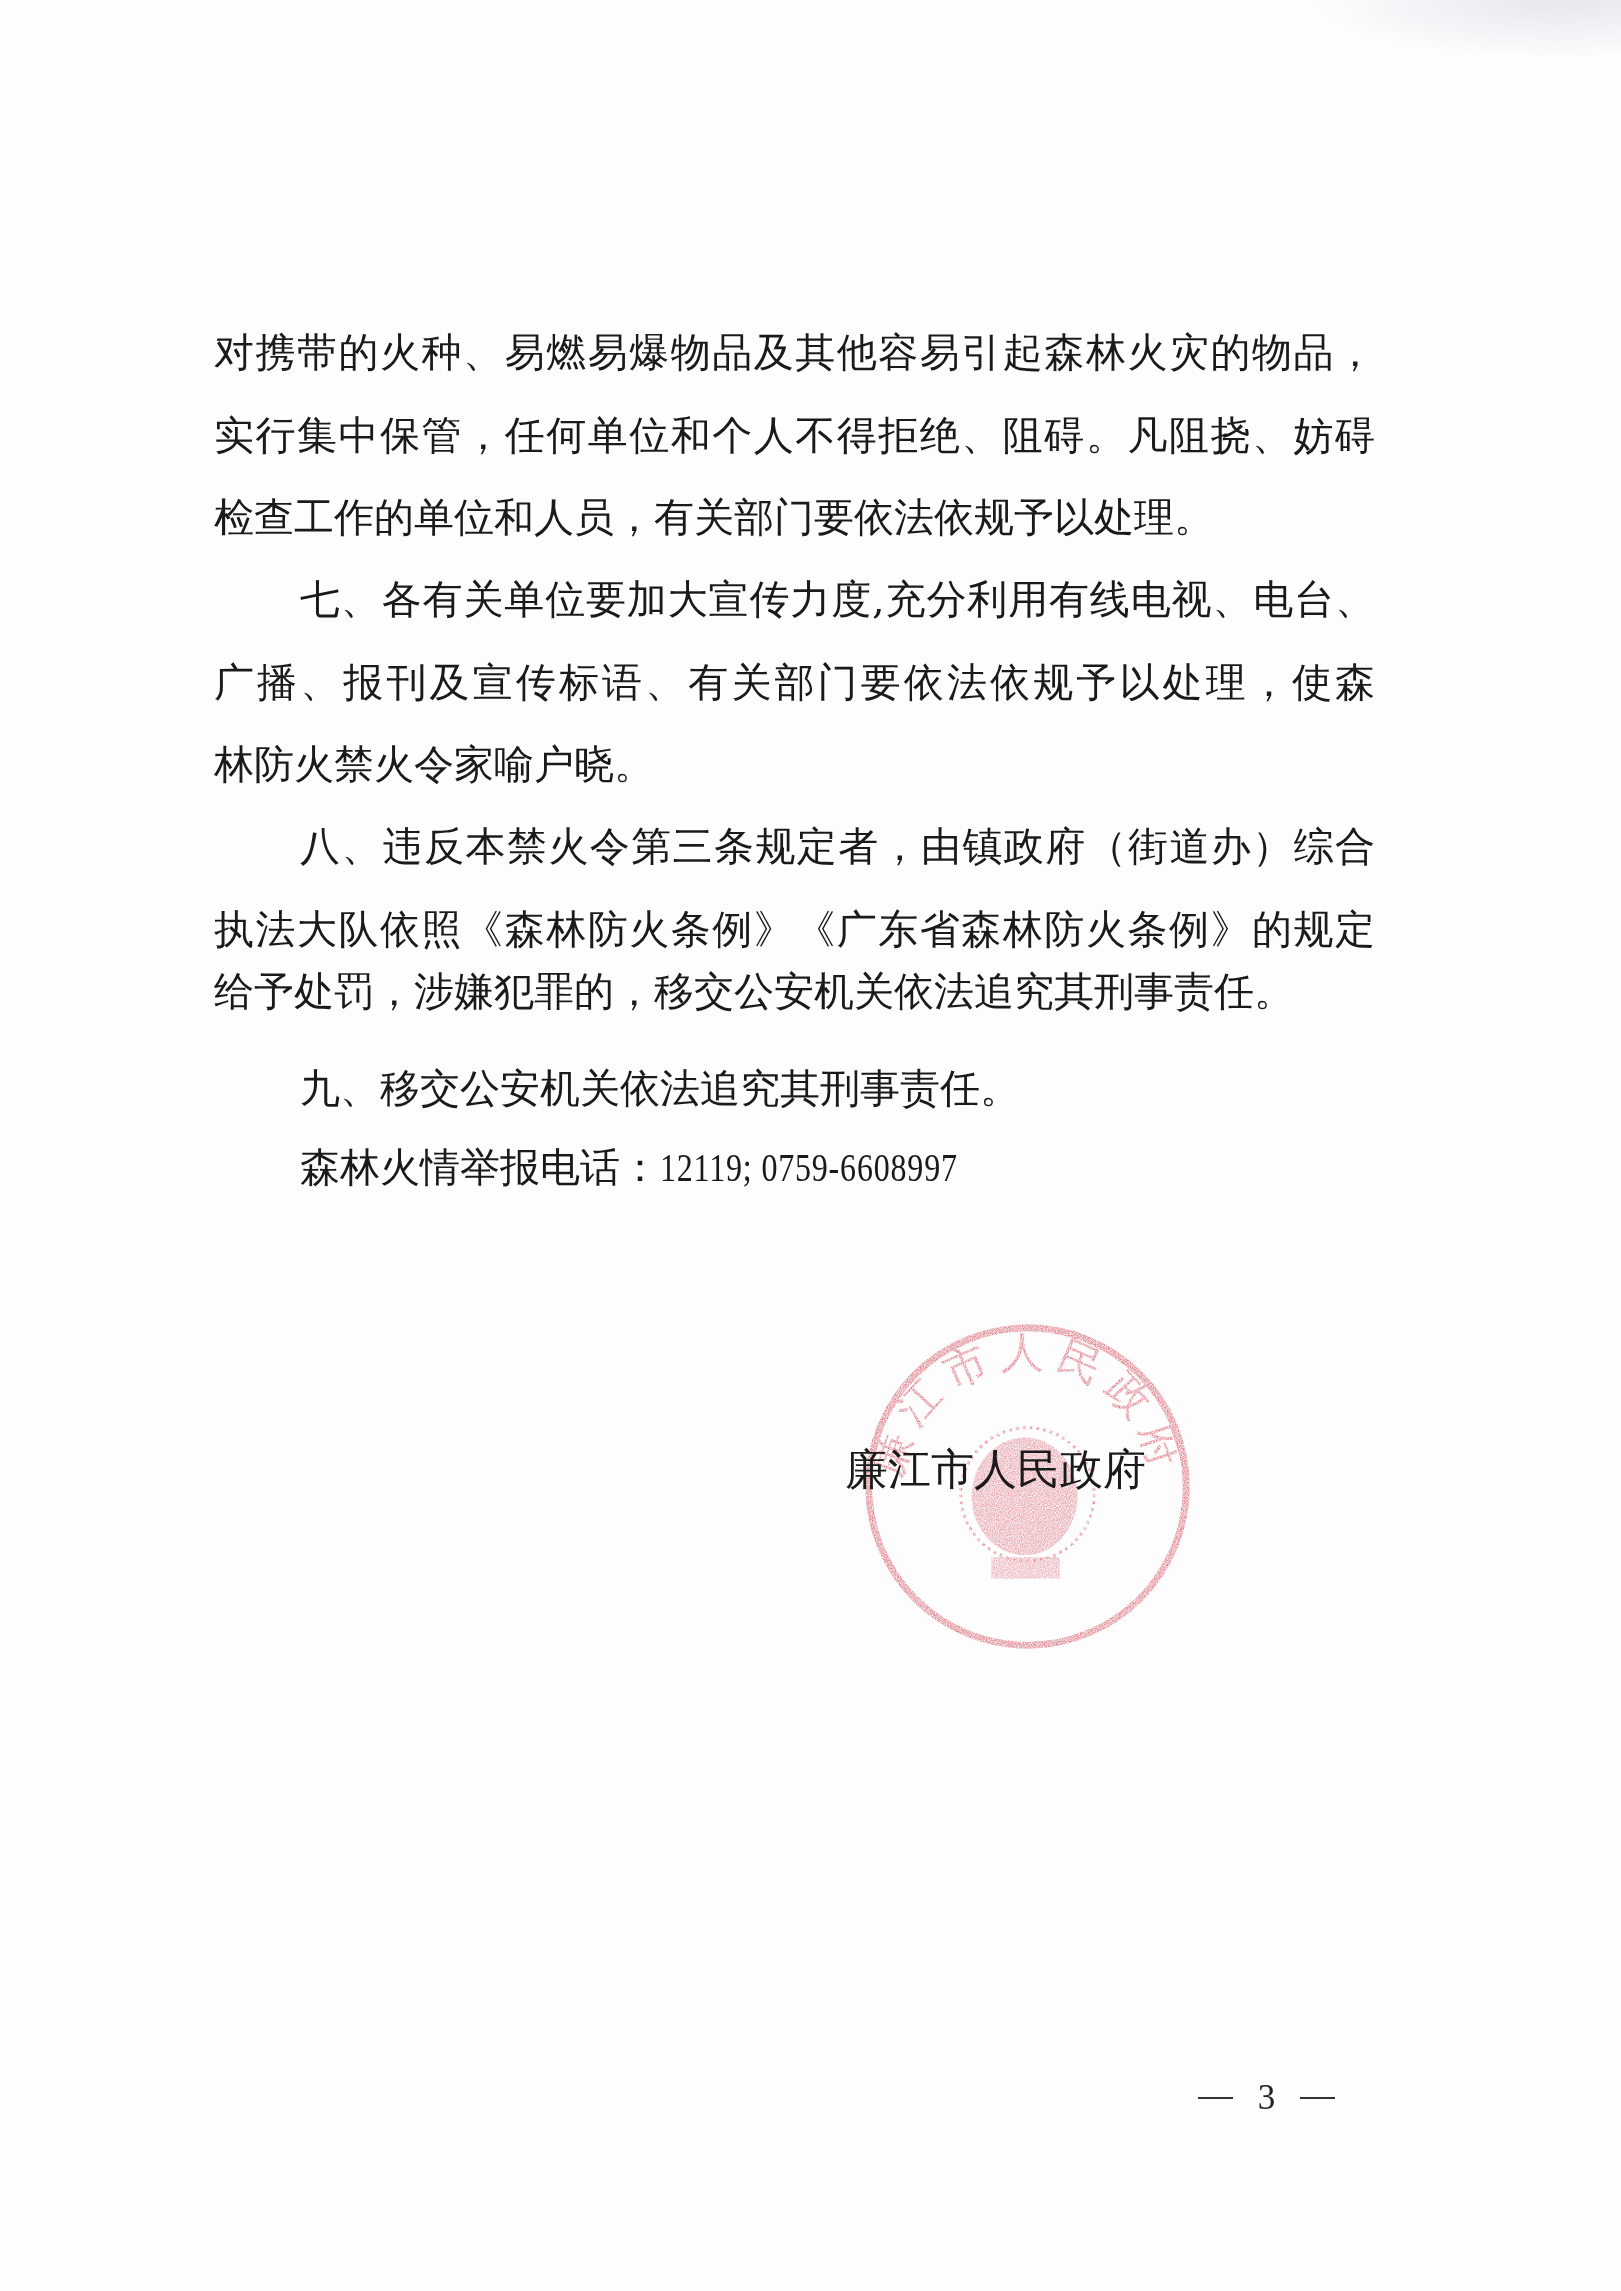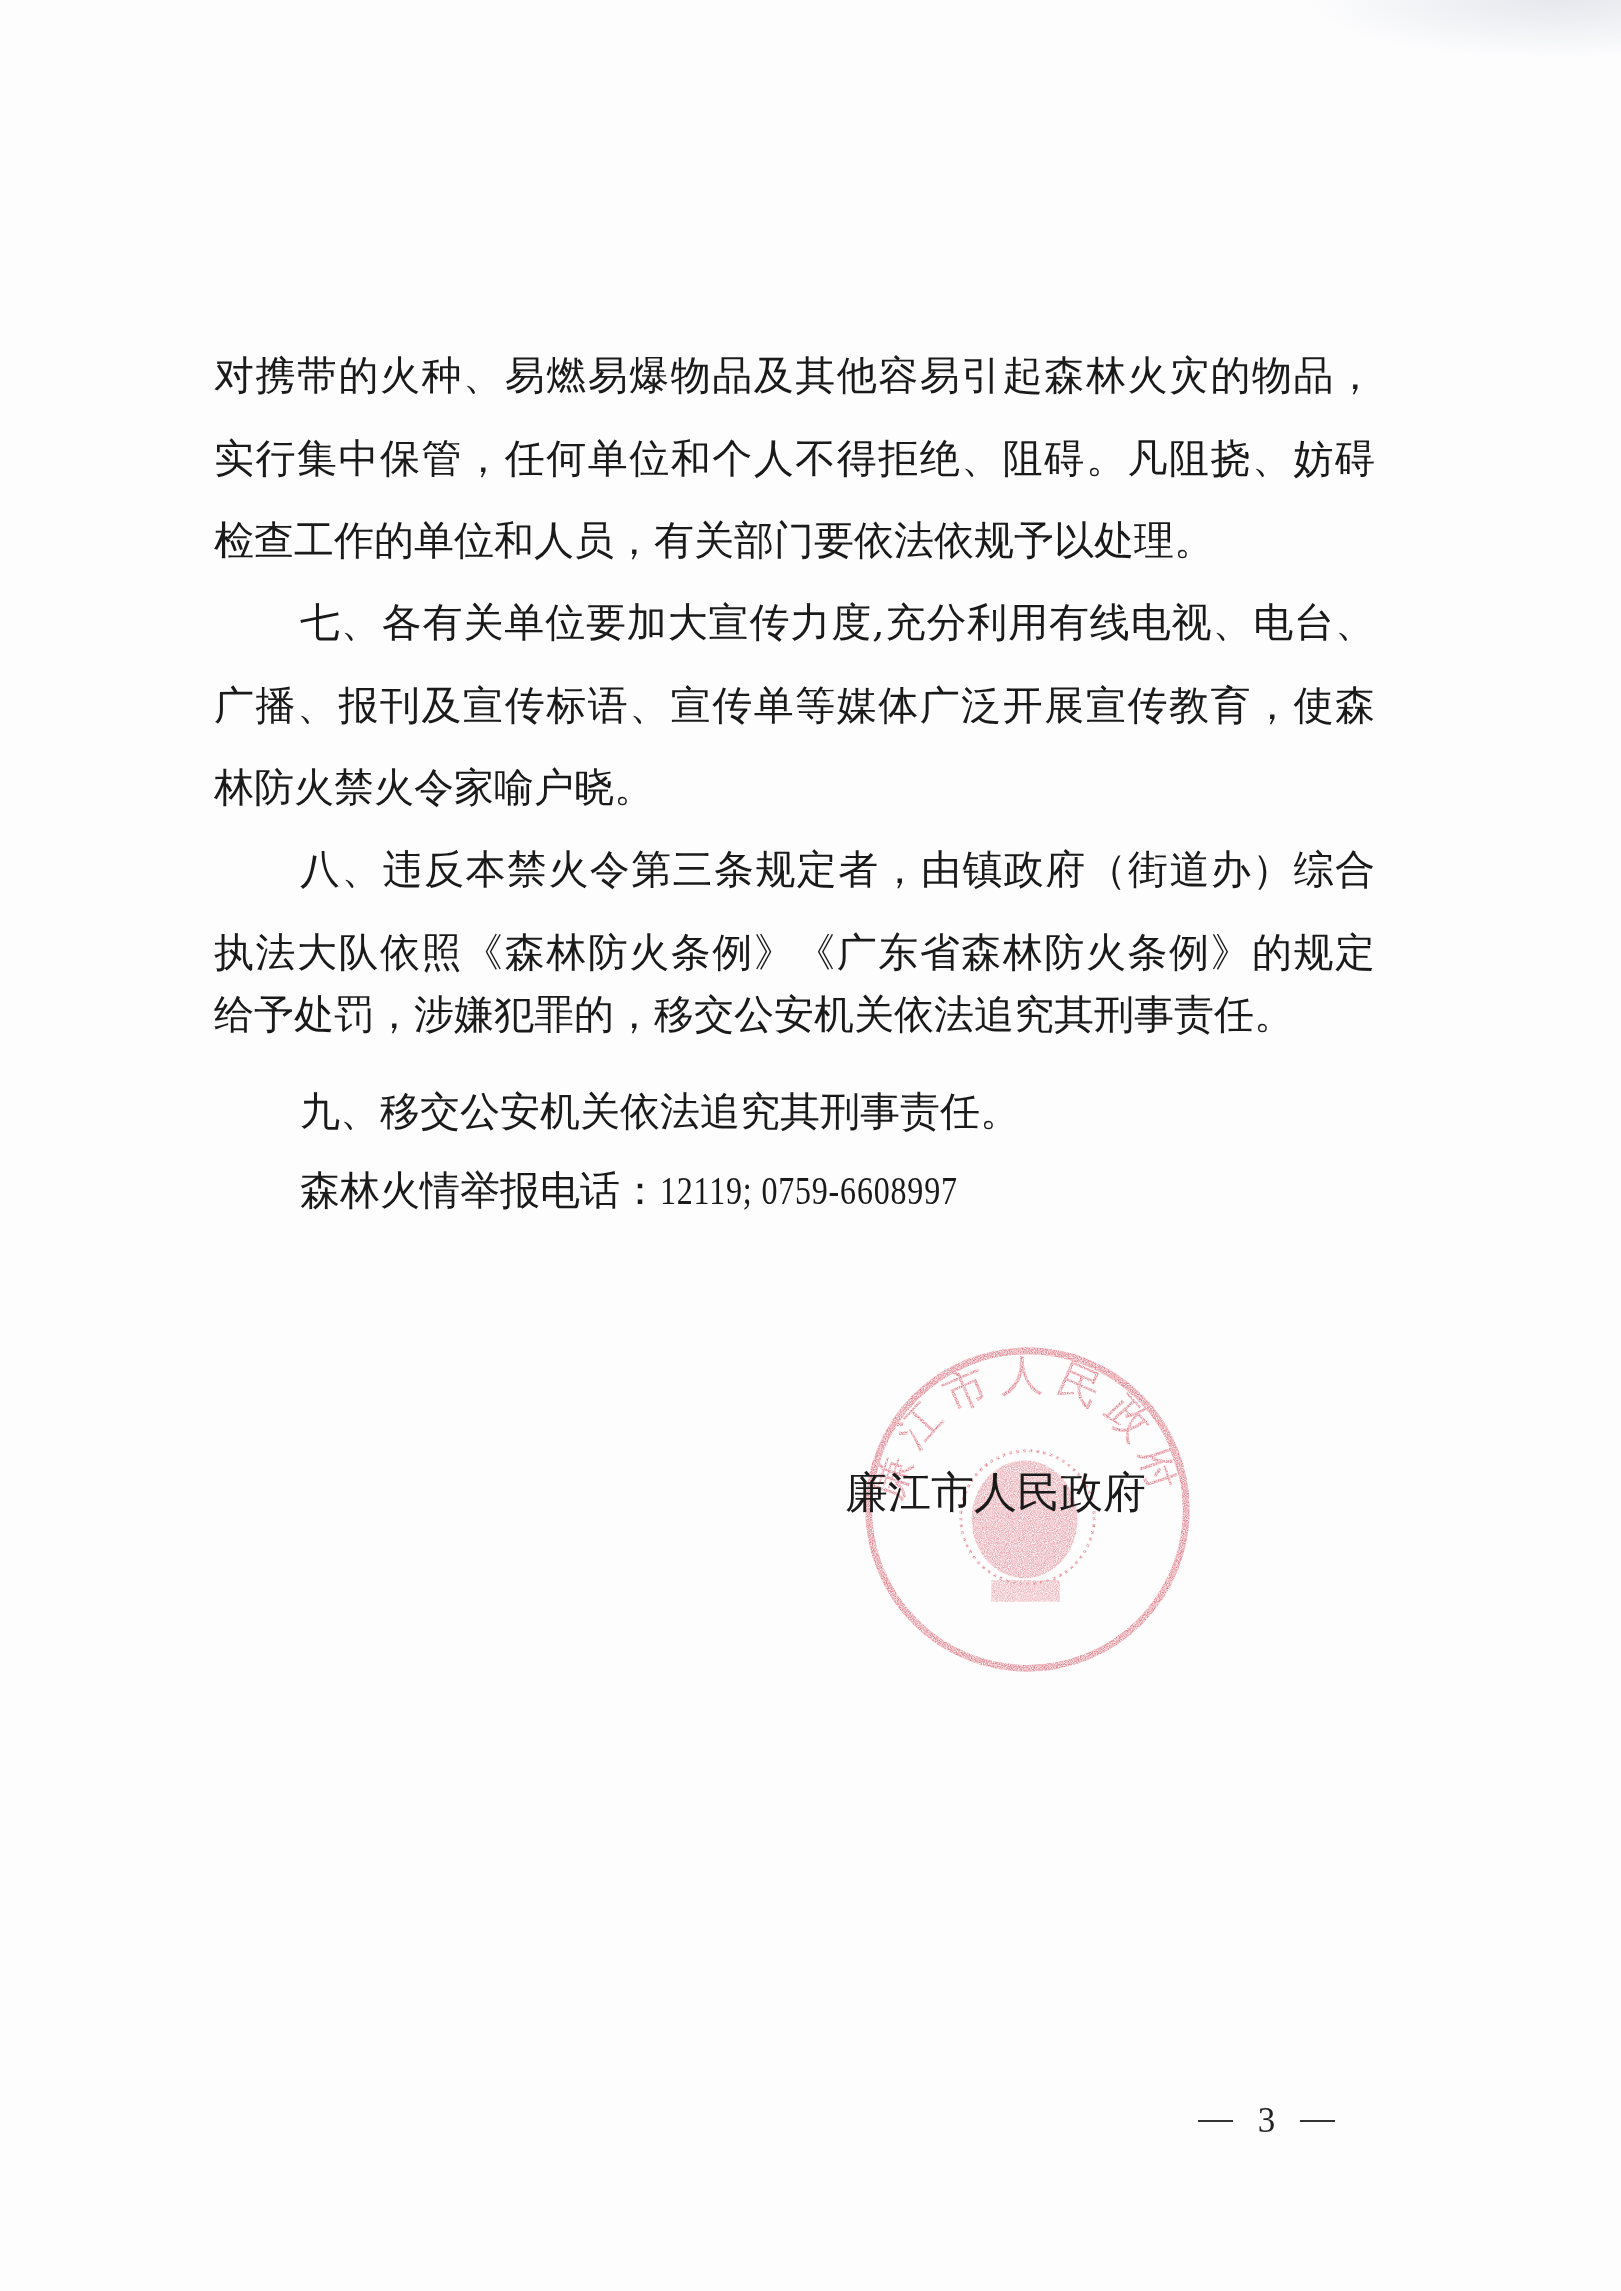--- a/index.html
+++ b/index.html
@@ -6,21 +6,21 @@
   body {
     width: 1621px; height: 2292px; position: relative; overflow: hidden;
     background: #fdfdfe;
     font-family: "DejaVu Serif", "Liberation Serif", serif;
     color: #1a1a1a;
   }
   .scan-shadow {
     position: absolute; right: 0; top: 0; width: 314px; height: 59px;
     background: radial-gradient(ellipse at 80% 0%, rgba(200,205,215,0.45), rgba(255,255,255,0) 70%);
   }
-  .page { position: absolute; left: 0; top: 0; width: 1621px; height: 1908px; margin-top: 23px; }
+  .page { position: absolute; left: 0; top: 0; width: 1621px; height: 1908px; }
   .line {
     position: absolute; left: 214px; width: 1161px;
     height: 55px; line-height: 55px;
     font-size: 40px; letter-spacing: 0;
     white-space: nowrap;
     text-align: justify; text-align-last: justify;
   }
   .line.last { text-align-last: left; }
   .line.indent { left: 300px; width: 1075px; }
   .phone-line .digits {
@@ -53,21 +53,21 @@
 
 <div class="scan-shadow"></div>
 
 <div class="page">
 
   <div class="line" style="top:325px">对携带的火种、易燃易爆物品及其他容易引起森林火灾的物品，</div>
   <div class="line" style="top:408px">实行集中保管，任何单位和个人不得拒绝、阻碍。凡阻挠、妨碍</div>
   <div class="line last" style="top:490px">检查工作的单位和人员，有关部门要依法依规予以处理。</div>
 
   <div class="line indent" style="top:572px">七、各有关单位要加大宣传力度,充分利用有线电视、电台、</div>
-  <div class="line" style="top:655px">广播、报刊及宣传标语、宣传单等媒体广泛开展宣传教育，使森</div>
+  <div class="line" style="top:655px">广播、报刊及宣传标语、有关部门要依法依规予以处理，使森</div>
   <div class="line last" style="top:737px">林防火禁火令家喻户晓。</div>
 
   <div class="line indent" style="top:819px">八、违反本禁火令第三条规定者，由镇政府（街道办）综合</div>
   <div class="line" style="top:902px">执法大队依照《森林防火条例》《广东省森林防火条例》的规定</div>
   <div class="line last" style="top:964px">给予处罚，涉嫌犯罪的，移交公安机关依法追究其刑事责任。</div>
 
   <div class="line indent last" style="top:1061px">九、移交公安机关依法追究其刑事责任。</div>
 
   <div class="line indent phone-line" style="top:1140px">
     <span>森林火情举报电话：</span><span class="digits">12119; 0759-6608997</span>

